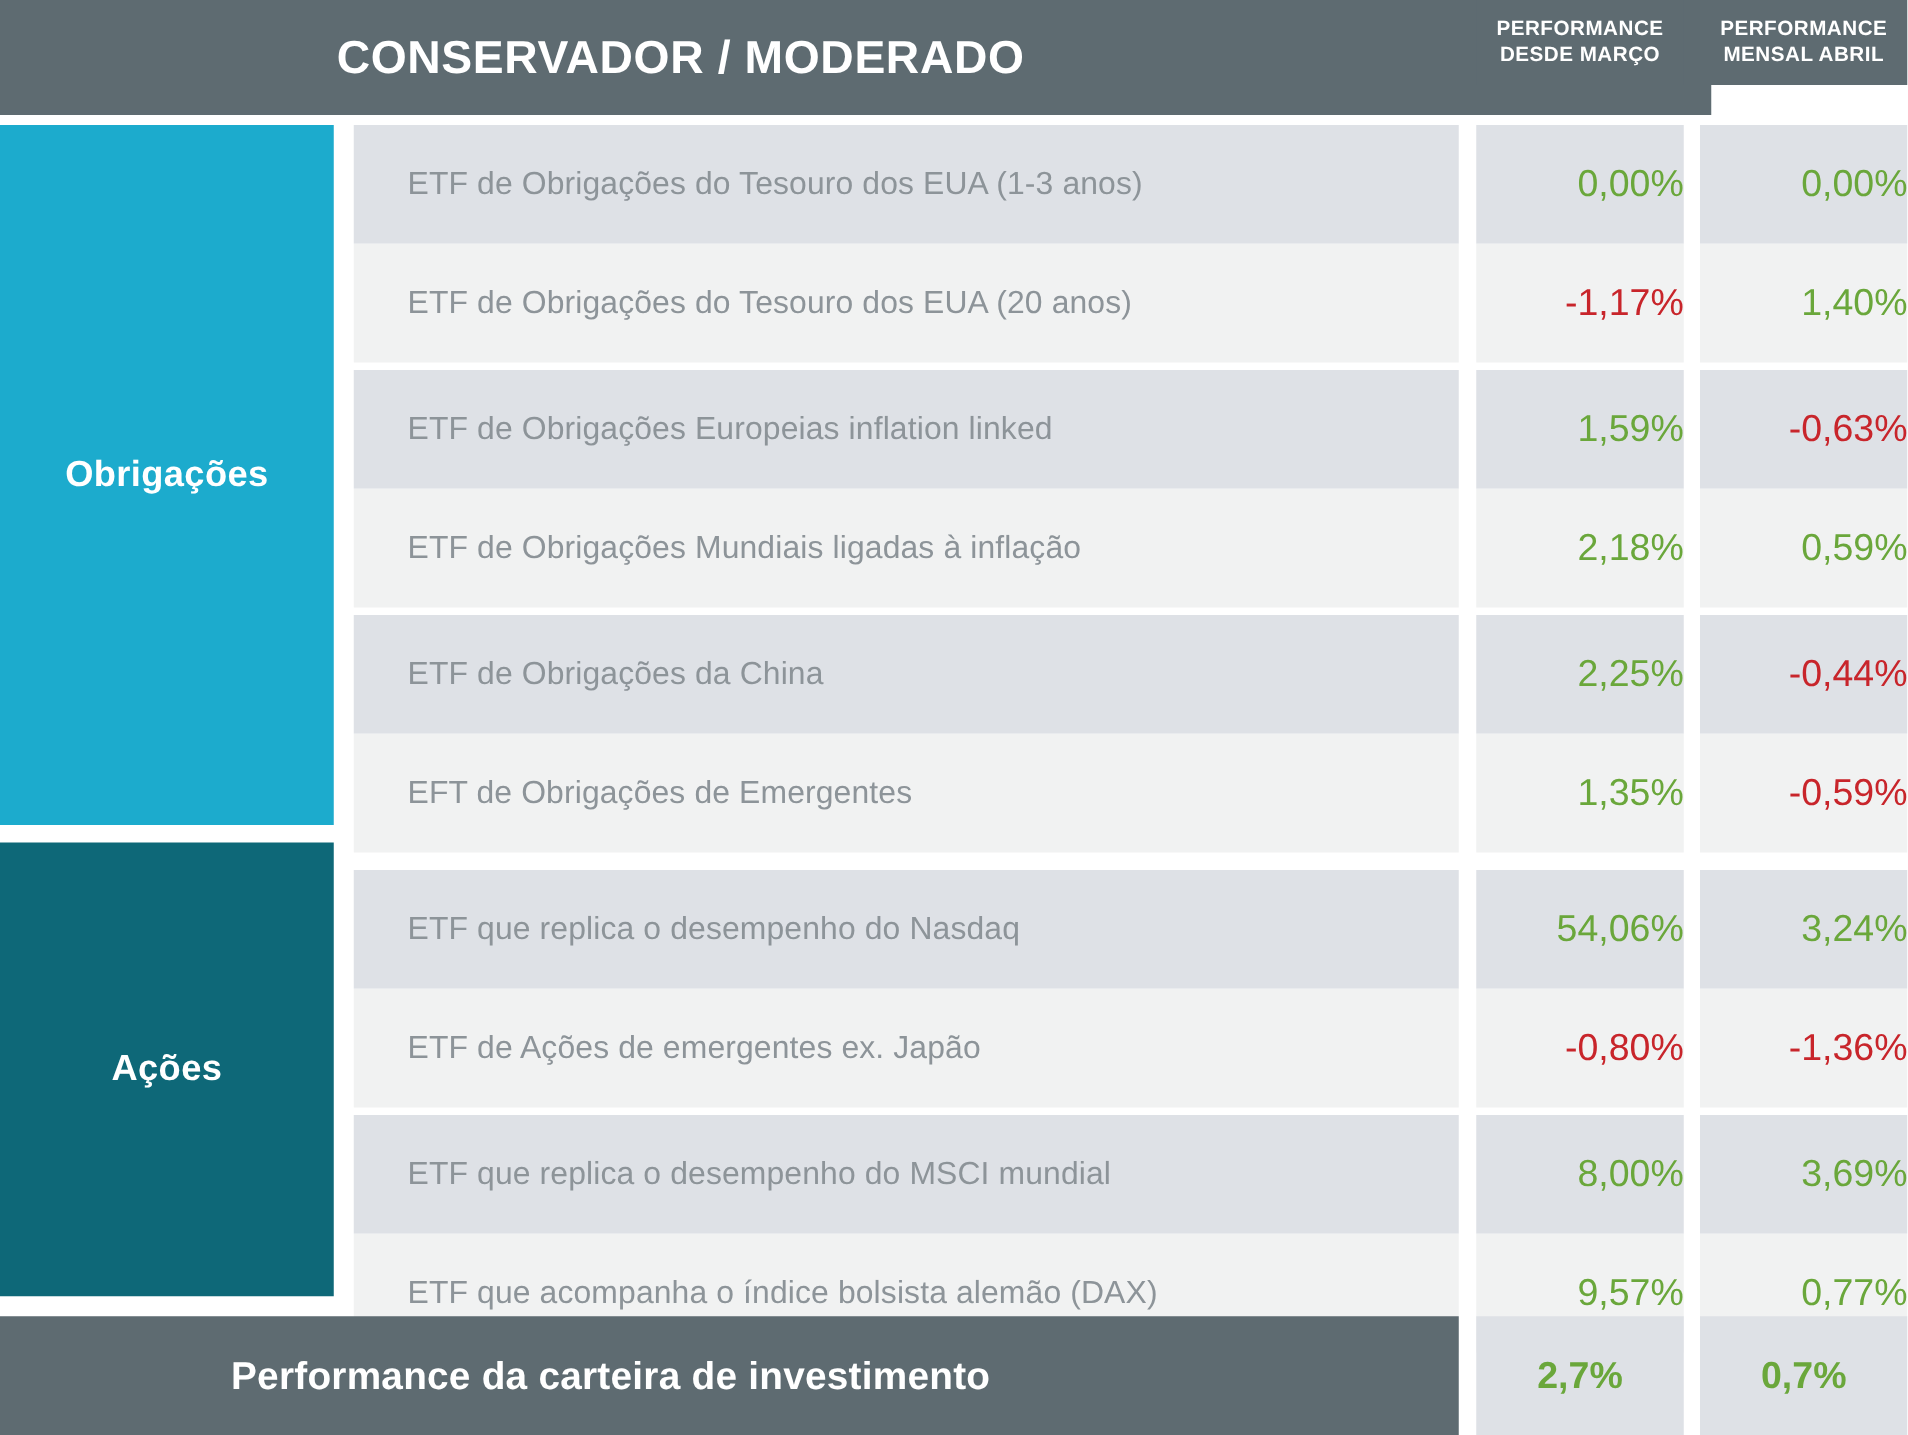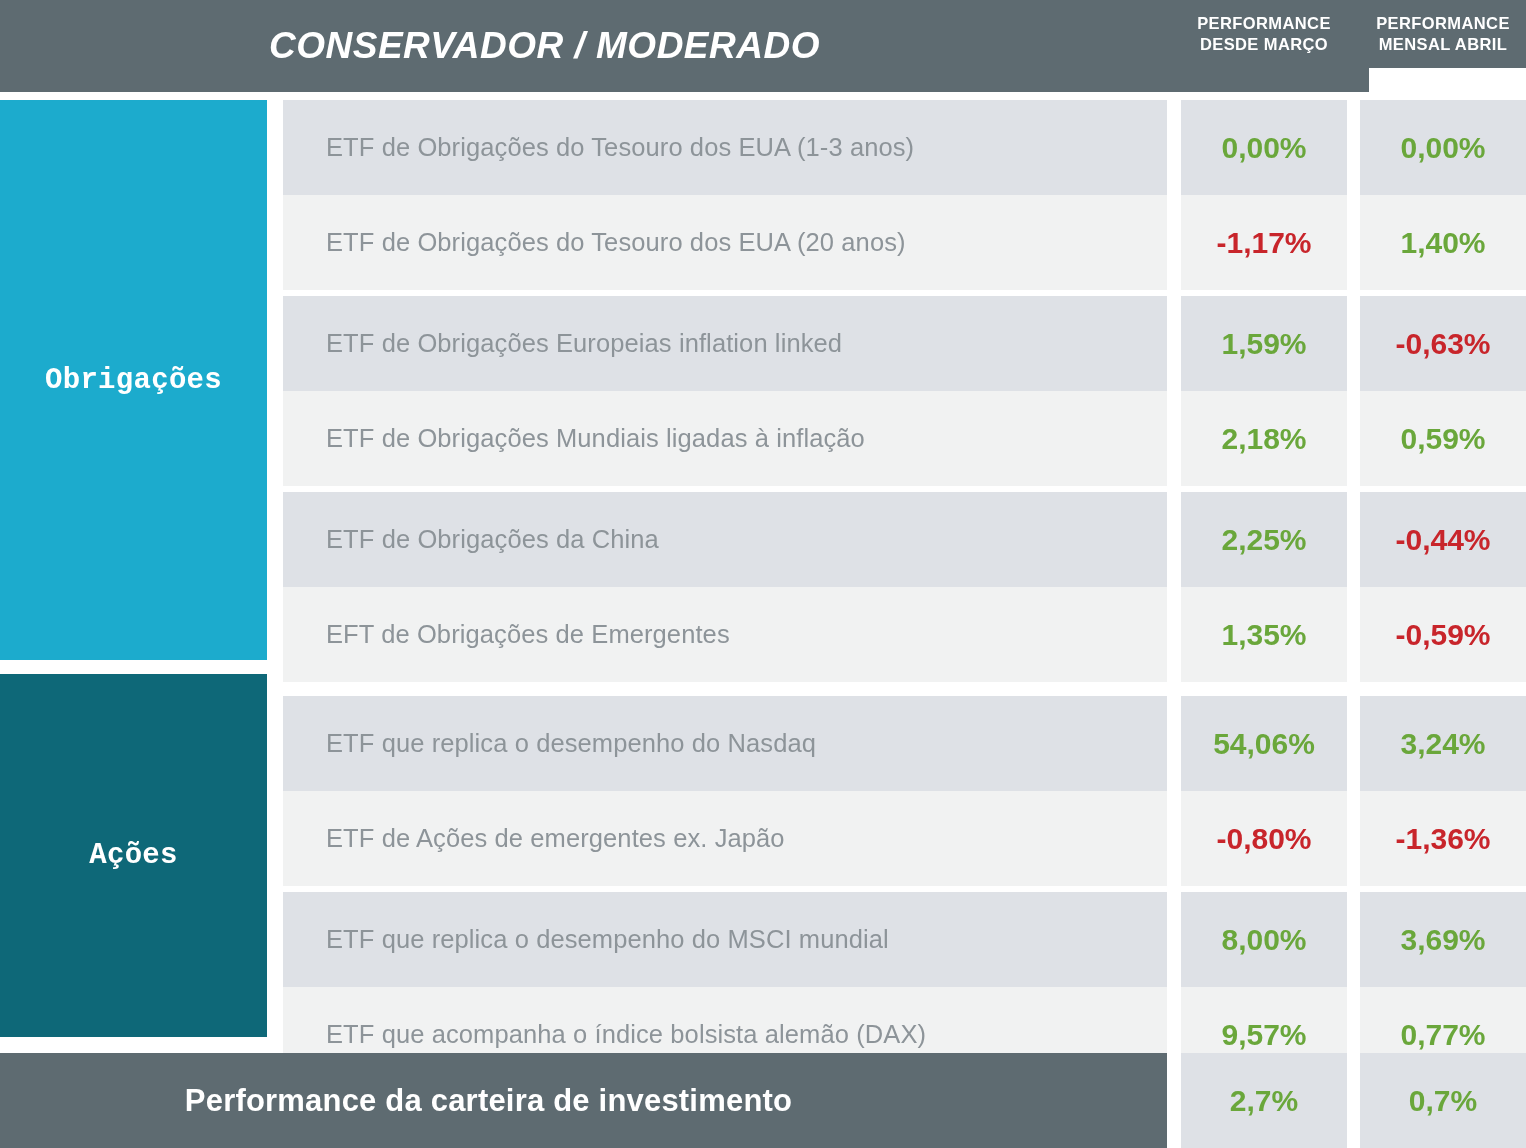--- a/index.html
+++ b/index.html
@@ -38,21 +38,20 @@
     background: #5e6b71;
     color: #ffffff;
     display: flex;
     align-items: center;
     justify-content: center;
     font-size: 37px;
     font-weight: bold;
     letter-spacing: 0.5px;
     box-sizing: border-box;
     padding-right: 280px;
-    font-style: italic;
   }
   .header-metric {
     position: absolute;
     top: 0;
     height: 68px;
     background: #5e6b71;
     color: #ffffff;
     display: flex;
     flex-direction: column;
     align-items: center;
@@ -71,21 +70,20 @@
     position: absolute;
     left: 0;
     width: 267px;
     display: flex;
     align-items: center;
     justify-content: center;
     color: #ffffff;
     font-size: 29px;
     font-weight: bold;
     letter-spacing: 0.3px;
-    font-family: Liberation Mono, monospace;
   }
   .cat-bonds {
     top: 100px;
     height: 560px;
     background: #1cabcd;
   }
   .cat-stocks {
     top: 674px;
     height: 363px;
     background: #0e6878;
@@ -108,23 +106,23 @@
     color: #8d9499;
     font-size: 25.5px;
     font-weight: normal;
     letter-spacing: 0.1px;
   }
   .cell {
     position: absolute;
     height: 95px;
     display: flex;
     align-items: center;
-    justify-content: center;
+    justify-content: flex-end;
     font-size: 30px;
-    font-weight: bold;
+    font-weight: normal;
   }
   .cell.col1 { left: 1181px; width: 166px; }
   .cell.col2 { left: 1360px; width: 166px; }
 
   .bg-dark  { background: #dee1e6; }
   .bg-light { background: #f1f2f2; }
 
   .pos { color: #6aa73b; }
   .neg { color: #c8252b; }
 

